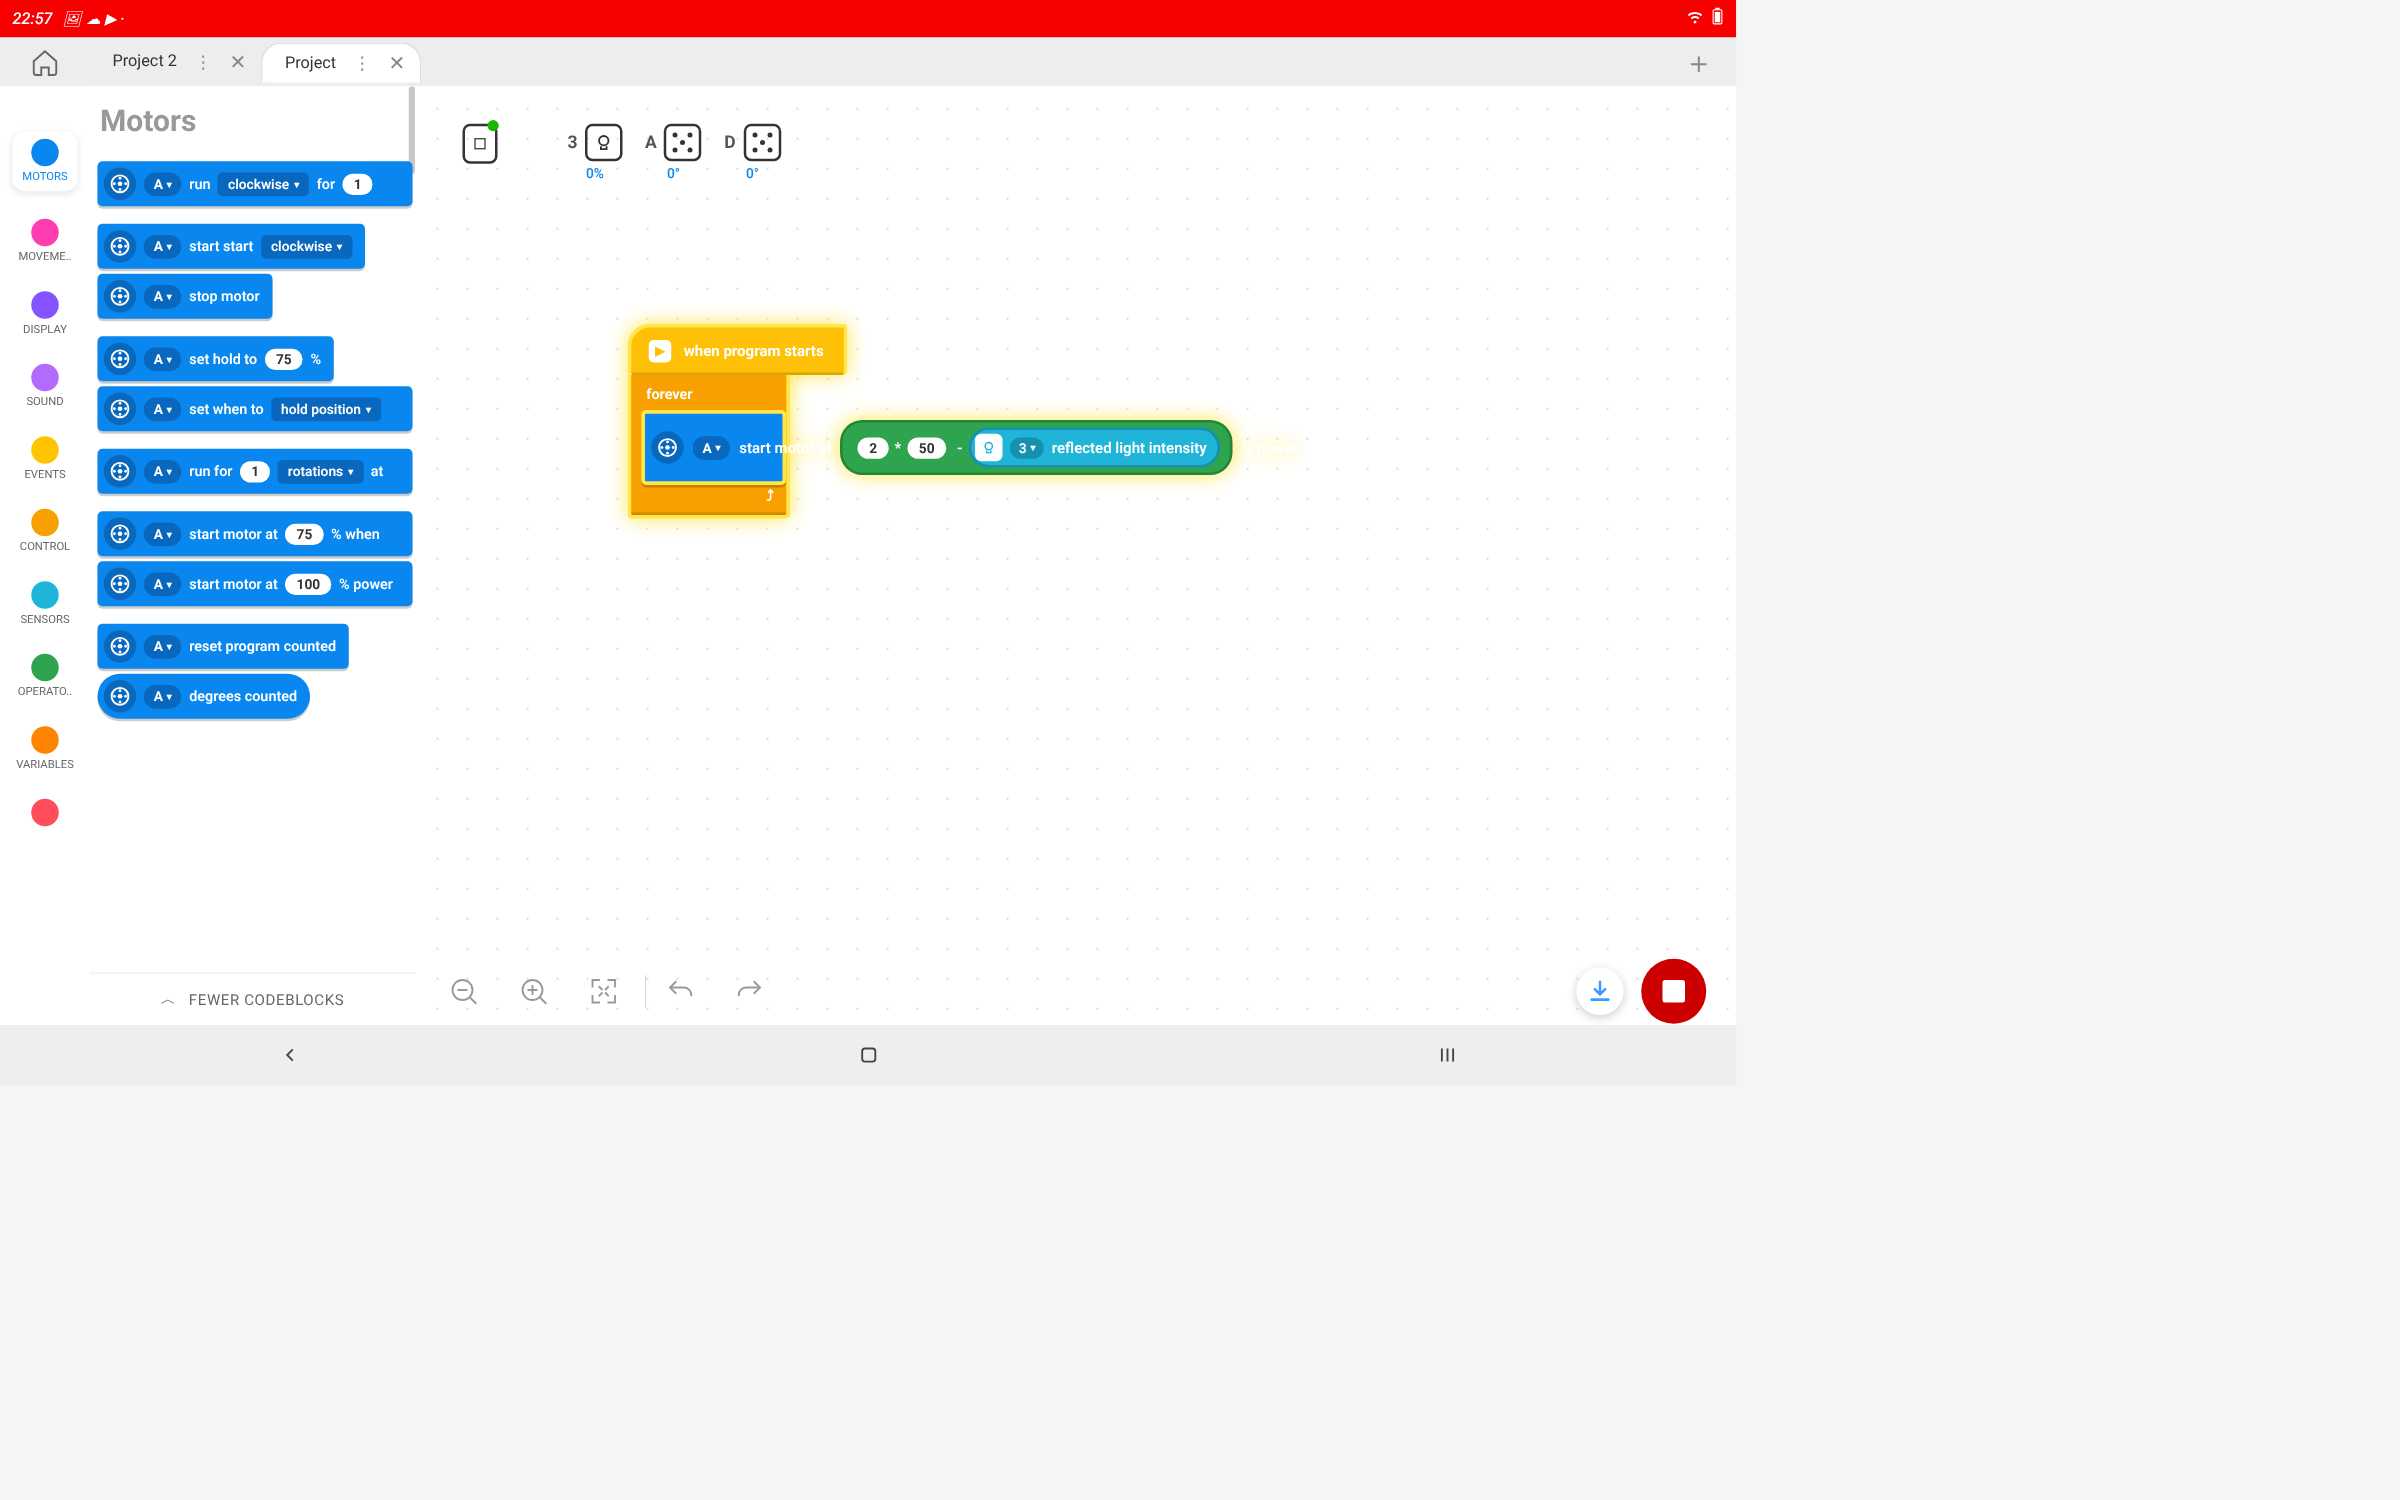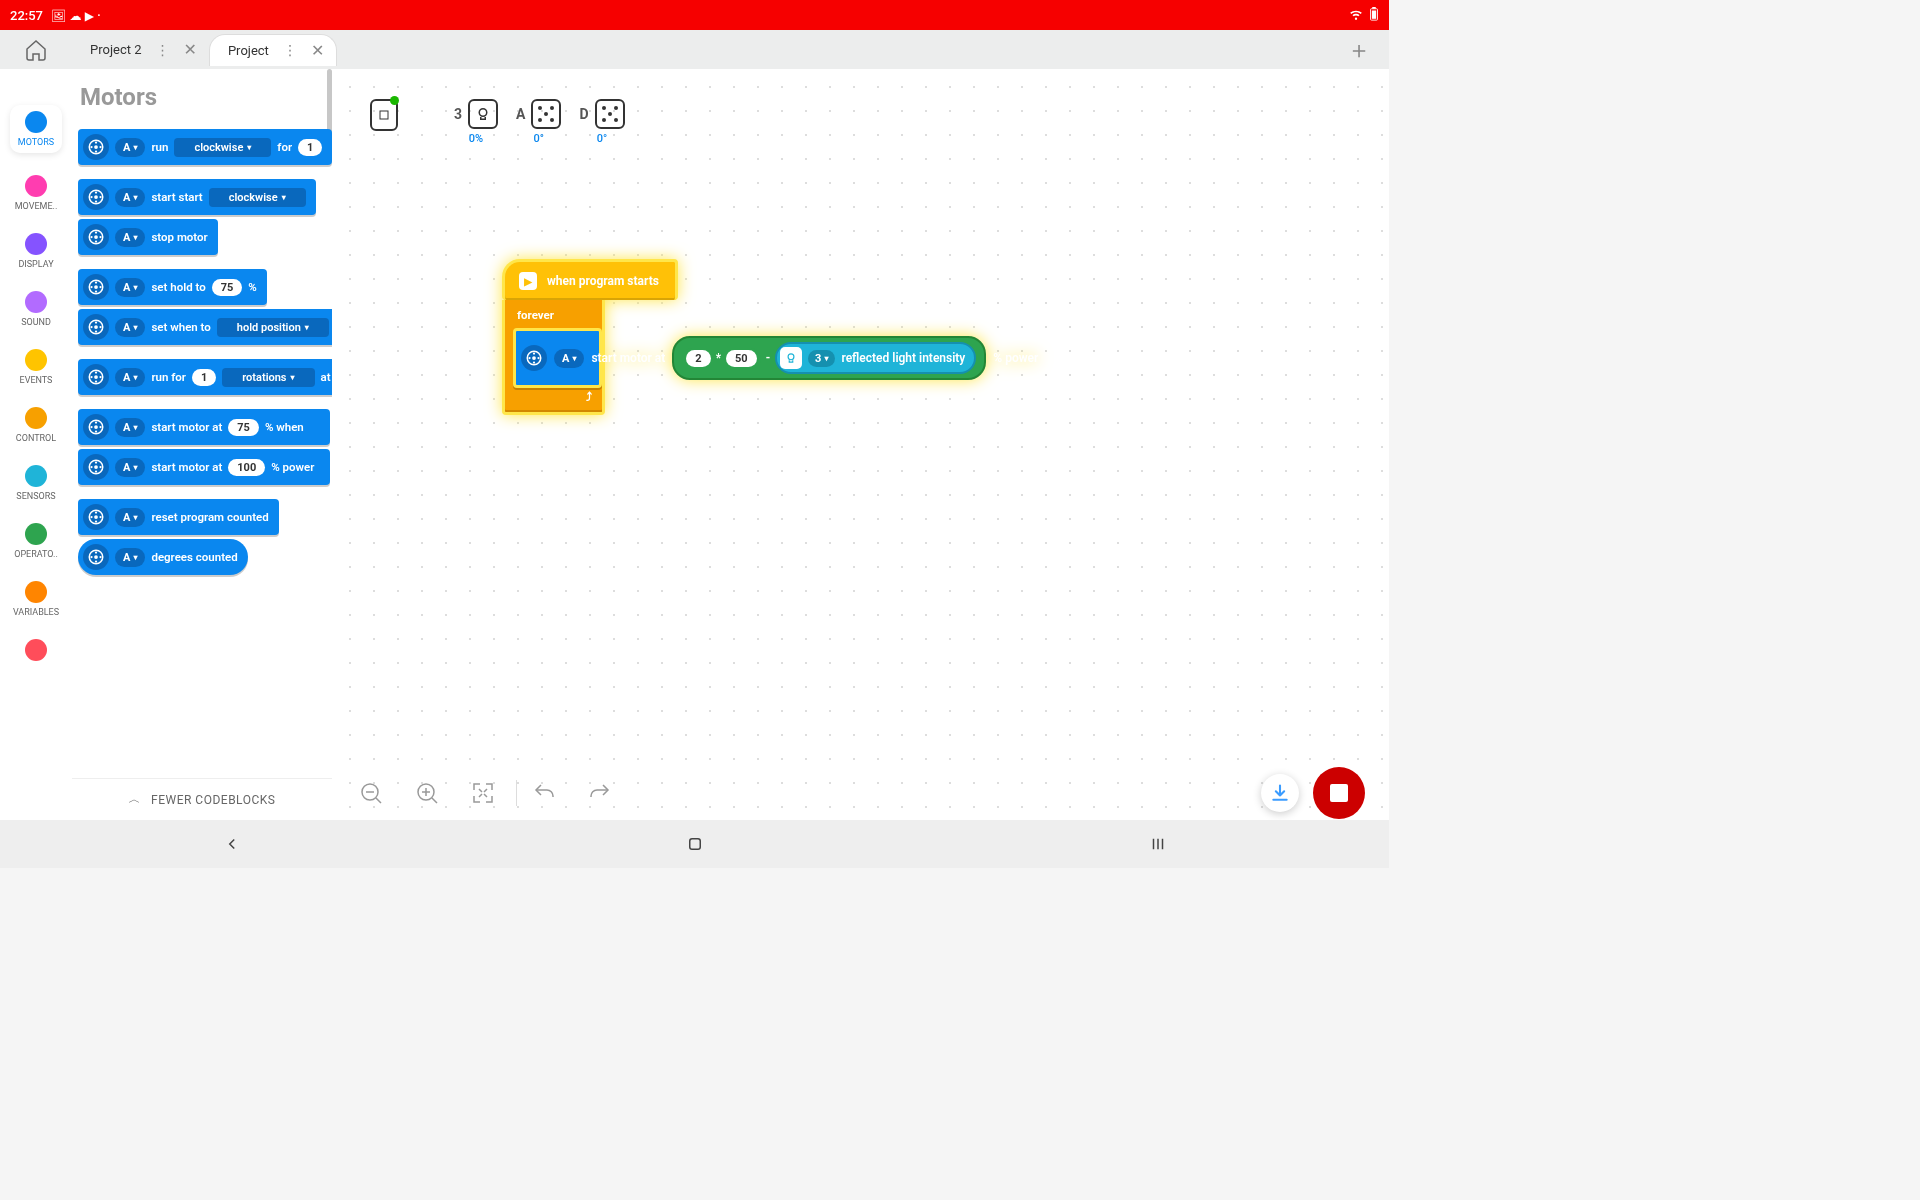--- a/index.html
+++ b/index.html
@@ -1,20 +1,20 @@
 <!DOCTYPE html>
 <html><head>
 <meta charset="utf-8">
 <style>
   * { box-sizing: border-box; margin: 0; padding: 0; font-family: -apple-system, BlinkMacSystemFont, "Segoe UI", Roboto, sans-serif; }
   body { width: 1389px; height: 868px; background: #f5f5f5; overflow: hidden; position: relative; }
 
   
   .status-bar { height: 30px; background: #f60000; color: #fff; display: flex; align-items: center; justify-content: space-between; padding: 0 10px; font-size: 13px; font-weight: 500; }
-  .status-left { display: flex; align-items: center; gap: 8px; }
+  .status-left { display: flex; align-items: center; gap: 8px; font-style: italic; }
   .status-right { display: flex; align-items: center; gap: 6px; }
   .status-icons span { font-size: 12px; }
 
   
   .tabs-row { height: 39px; background: #eceded; display: flex; align-items: center; position: relative; }
   .home-btn { width: 72px; height: 100%; display: flex; align-items: center; justify-content: center; }
   .home-btn svg { width: 24px; height: 24px; stroke: #666; fill: none; stroke-width: 1.5; }
   .tab { height: 32px; display: flex; align-items: center; gap: 14px; padding: 0 12px 0 18px; font-size: 13px; color: #333; position: relative; border-radius: 16px 16px 0 0; }
   .tab.active { background: #fff; border: 1px solid #ddd; border-bottom: none; }
   .tab .dots { font-size: 14px; color: #888; cursor: pointer; }
@@ -40,42 +40,42 @@
   .pblock-wrap { margin-bottom: 14px; }
   .pblock-wrap.group-top { margin-bottom: 4px; }
   .pblock { background: #0a87ef; color: #fff; display: inline-flex; align-items: center; gap: 6px; padding: 5px 10px 5px 5px; border-radius: 4px; font-size: 11.5px; font-weight: 600; box-shadow: 0 2px 0 rgba(0,0,0,0.2); min-height: 32px; position: relative; white-space: nowrap; }
   .pblock.wide { min-width: 252px; }
   .pblock.rounded { border-radius: 18px; }
   .motor-ic { width: 26px; height: 26px; border-radius: 50%; background: #0968bd; display: flex; align-items: center; justify-content: center; flex-shrink: 0; }
   .motor-ic svg { width: 18px; height: 18px; }
   .port-pill { background: #0968bd; border-radius: 12px; padding: 3px 8px; display: flex; align-items: center; gap: 3px; font-size: 11px; font-weight: 700; }
   .port-pill::after { content: "▾"; font-size: 8px; }
   .num-pill { background: #fff; color: #333; border-radius: 12px; padding: 2px 9px; font-size: 11px; font-weight: 700; }
-  .dd-pill { background: #0968bd; border-radius: 4px; padding: 3px 20px; display: flex; align-items: center; gap: 4px; font-size: 11px; }
+  .dd-pill { background: #0968bd; border-radius: 4px; padding: 3px 8px; display: flex; align-items: center; gap: 4px; font-size: 11px; }
   .dd-pill::after { content: "▾"; font-size: 8px; }
 
   
   .canvas { flex: 1; position: relative; background: #fff; background-image: radial-gradient(circle, #ddd 1px, transparent 1px); background-size: 24px 24px; background-position: 6px 6px; overflow: hidden; }
 
   .hub-row { position: absolute; top: 30px; left: 38px; display: flex; align-items: flex-start; gap: 18px; }
   .hub-box { width: 28px; height: 32px; border: 2px solid #333; border-radius: 6px; position: relative; display: flex; align-items: center; justify-content: center; }
   .hub-box::before { content: ""; position: absolute; top: -5px; right: -3px; width: 9px; height: 9px; border-radius: 50%; background: #1ab700; }
   .port-group { display: flex; flex-direction: column; align-items: center; gap: 3px; }
   .port-row { display: flex; align-items: center; gap: 6px; }
   .port-letter { font-size: 14px; font-weight: 700; color: #555; }
   .port-box { width: 30px; height: 30px; border: 2px solid #333; border-radius: 6px; display: flex; align-items: center; justify-content: center; }
   .port-sub { font-size: 11px; color: #0a87ef; font-weight: 500; }
   .dice-dots { width: 20px; height: 20px; position: relative; }
   .dice-dots span { position: absolute; width: 4px; height: 4px; background: #333; border-radius: 50%; }
 
   
   .script { position: absolute; top: 190px; left: 170px; filter: drop-shadow(0 0 8px #ffe64a); }
   .hat { background: #ffc107; color: #fff; border-radius: 18px 4px 4px 4px; padding: 10px 12px 10px 14px; display: flex; align-items: center; gap: 10px; font-size: 12px; font-weight: 700; width: 176px; position: relative; box-shadow: inset 0 -2px 0 rgba(0,0,0,0.15); border: 3px solid #ffe64a; border-bottom: none; }
   .hat .play { width: 18px; height: 18px; background: #fff; border-radius: 4px; display: flex; align-items: center; justify-content: center; color: #ffc107; font-size: 10px; }
-  .forever-c { background: #f7a000; color: #fff; font-size: 11.5px; font-weight: 700; border: 3px solid #ffe64a; border-top: none; border-radius: 0 0 4px 4px; padding: 6px 0 6px 10px; width: 103px; box-shadow: inset 0 -2px 0 rgba(0,0,0,0.15); position: relative; }
+  .forever-c { background: #f7a000; color: #fff; font-size: 11.5px; font-weight: 700; border: 3px solid #ffe64a; border-top: none; border-radius: 0 0 4px 4px; padding: 6px 0 6px 10px; width: 130px; box-shadow: inset 0 -2px 0 rgba(0,0,0,0.15); position: relative; }
   .forever-label { padding: 2px 0 6px 2px; }
   .forever-inner { background: transparent; padding: 0; }
   .forever-bottom { height: 18px; display: flex; justify-content: flex-end; padding-right: 10px; align-items: center; }
   .loop-arrow { font-size: 12px; color: #fff; }
 
   .inner-block { background: #0a87ef; color: #fff; display: flex; align-items: center; gap: 7px; padding: 5px 11px 5px 5px; border-radius: 4px; font-size: 12px; font-weight: 600; box-shadow: 0 2px 0 rgba(0,0,0,0.2); border: 3px solid #ffe64a; white-space: nowrap; margin-left: -2px; }
   .op-pill { background: #2ea44f; border-radius: 18px; padding: 4px 8px; display: flex; align-items: center; gap: 5px; border: 2px solid #238636; }
   .sens-pill { background: #1fb4d8; border-radius: 18px; padding: 3px 9px 3px 3px; display: flex; align-items: center; gap: 6px; border: 2px solid #1590af; }
   .sens-icon { width: 22px; height: 22px; border-radius: 5px; background: #fff; display: flex; align-items: center; justify-content: center; }
   .sens-port { background: #1590af; border-radius: 12px; padding: 2px 7px; font-size: 11px; font-weight: 700; display: flex; align-items: center; gap: 3px; }

